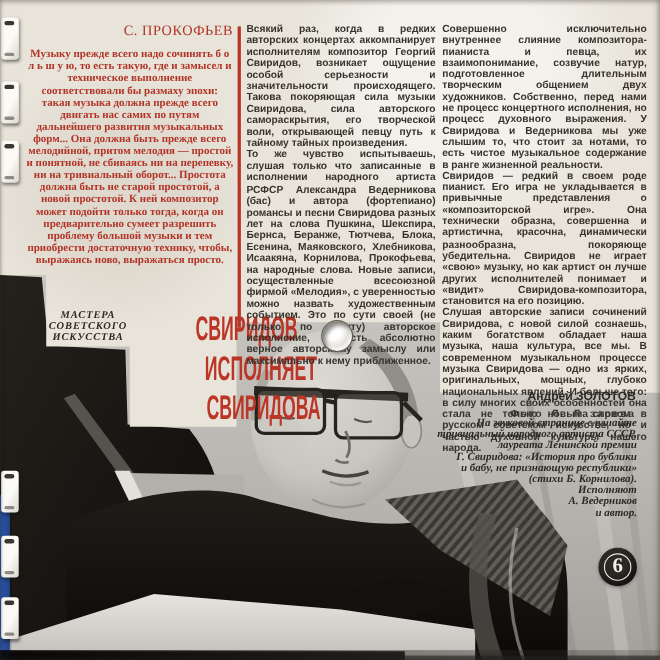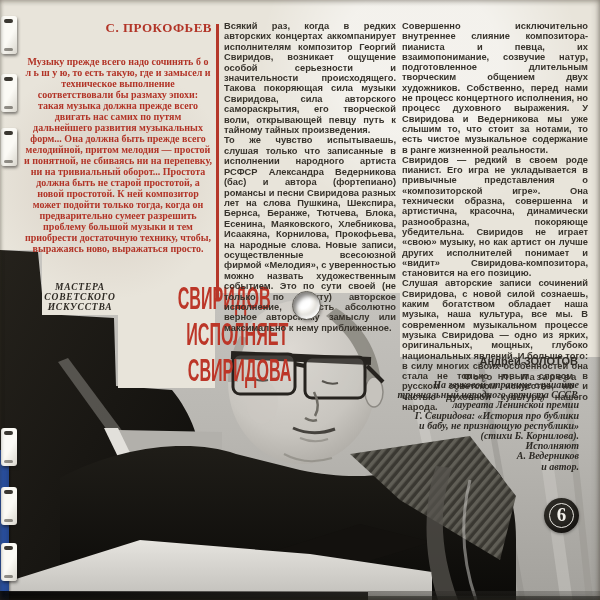--- a/index.html
+++ b/index.html
@@ -10,21 +10,21 @@
       radial-gradient(circle at 70% 10%, rgba(255,255,255,.5) 0 80px, rgba(255,255,255,0) 160px),
       #e8e4da;
     font-family:"Liberation Sans", sans-serif;
   }
   .page::after{content:"";position:absolute;inset:0;pointer-events:none;
     box-shadow:inset 0 2px 4px rgba(60,50,40,.25), inset -3px 0 6px rgba(60,50,40,.2), inset 0 -2px 4px rgba(30,25,20,.3);}
   
   .photo{position:absolute;left:0;top:240px;width:600px;height:360px;display:block;}
   
   .quote-col{position:absolute;left:24px;top:20px;width:188px;color:#b23427;}
-  .q-head{font-family:"Liberation Serif",serif;font-weight:bold;font-size:13px;text-align:right;letter-spacing:.5px;margin-bottom:20px;}
+  .q-head{font-family:"Liberation Serif",serif;font-weight:normal;font-size:13px;text-align:right;letter-spacing:.5px;margin-bottom:8px;}
   .q-body{font-family:"Liberation Serif",serif;font-weight:bold;font-size:10px;line-height:11px;text-align:center;}
   .q-year{font-family:"Liberation Serif",serif;font-weight:bold;font-size:10.5px;text-align:right;margin-top:2px;}
   .vrule{position:absolute;left:216px;top:24px;width:3px;height:274px;background:#b5372a;}
   
   .series{position:absolute;left:38px;top:282px;width:84px;text-align:center;
     font-family:"Liberation Serif",serif;font-style:italic;font-weight:bold;
     font-size:9.5px;line-height:10px;letter-spacing:.8px;color:#2e2a24;}
   
   .title{position:absolute;left:92px;top:281px;width:120px;text-align:right;color:#bc3628;}
   .title .tl{display:block;height:36px;white-space:nowrap;}

